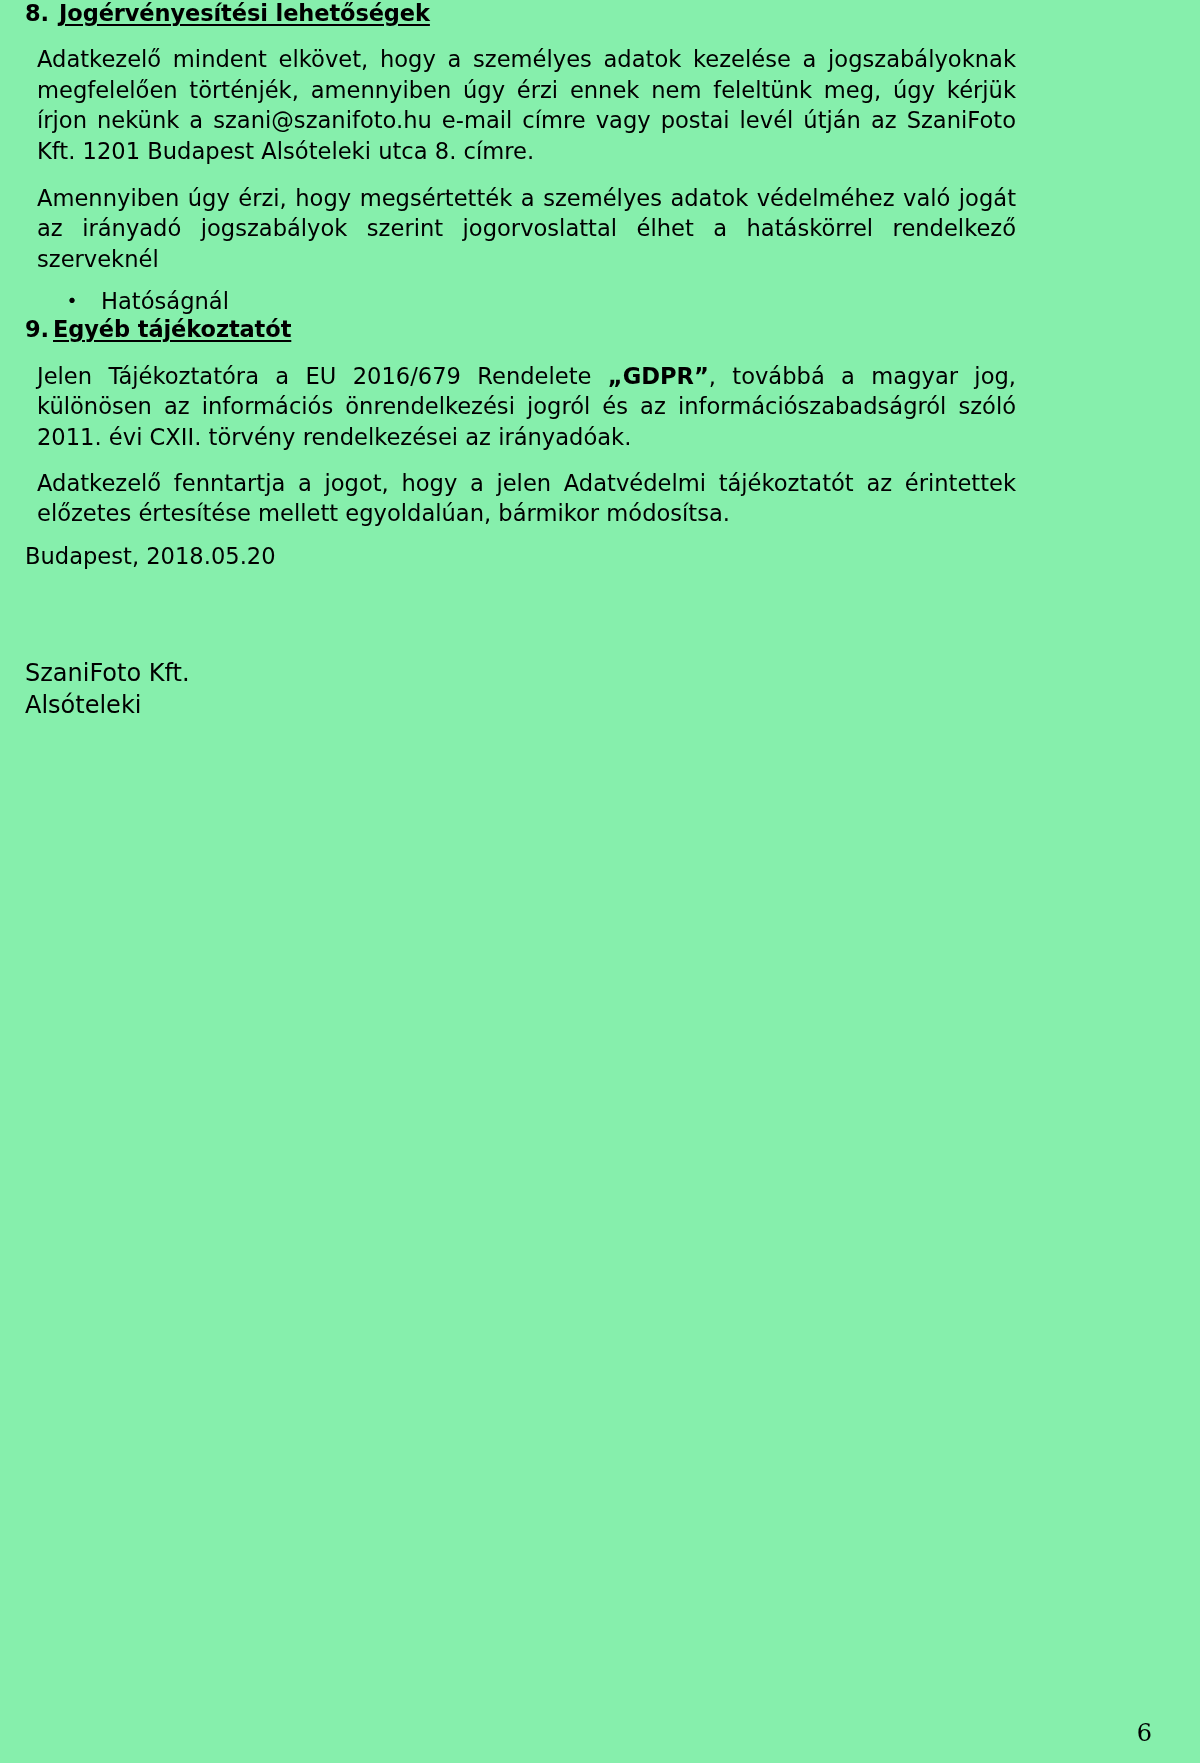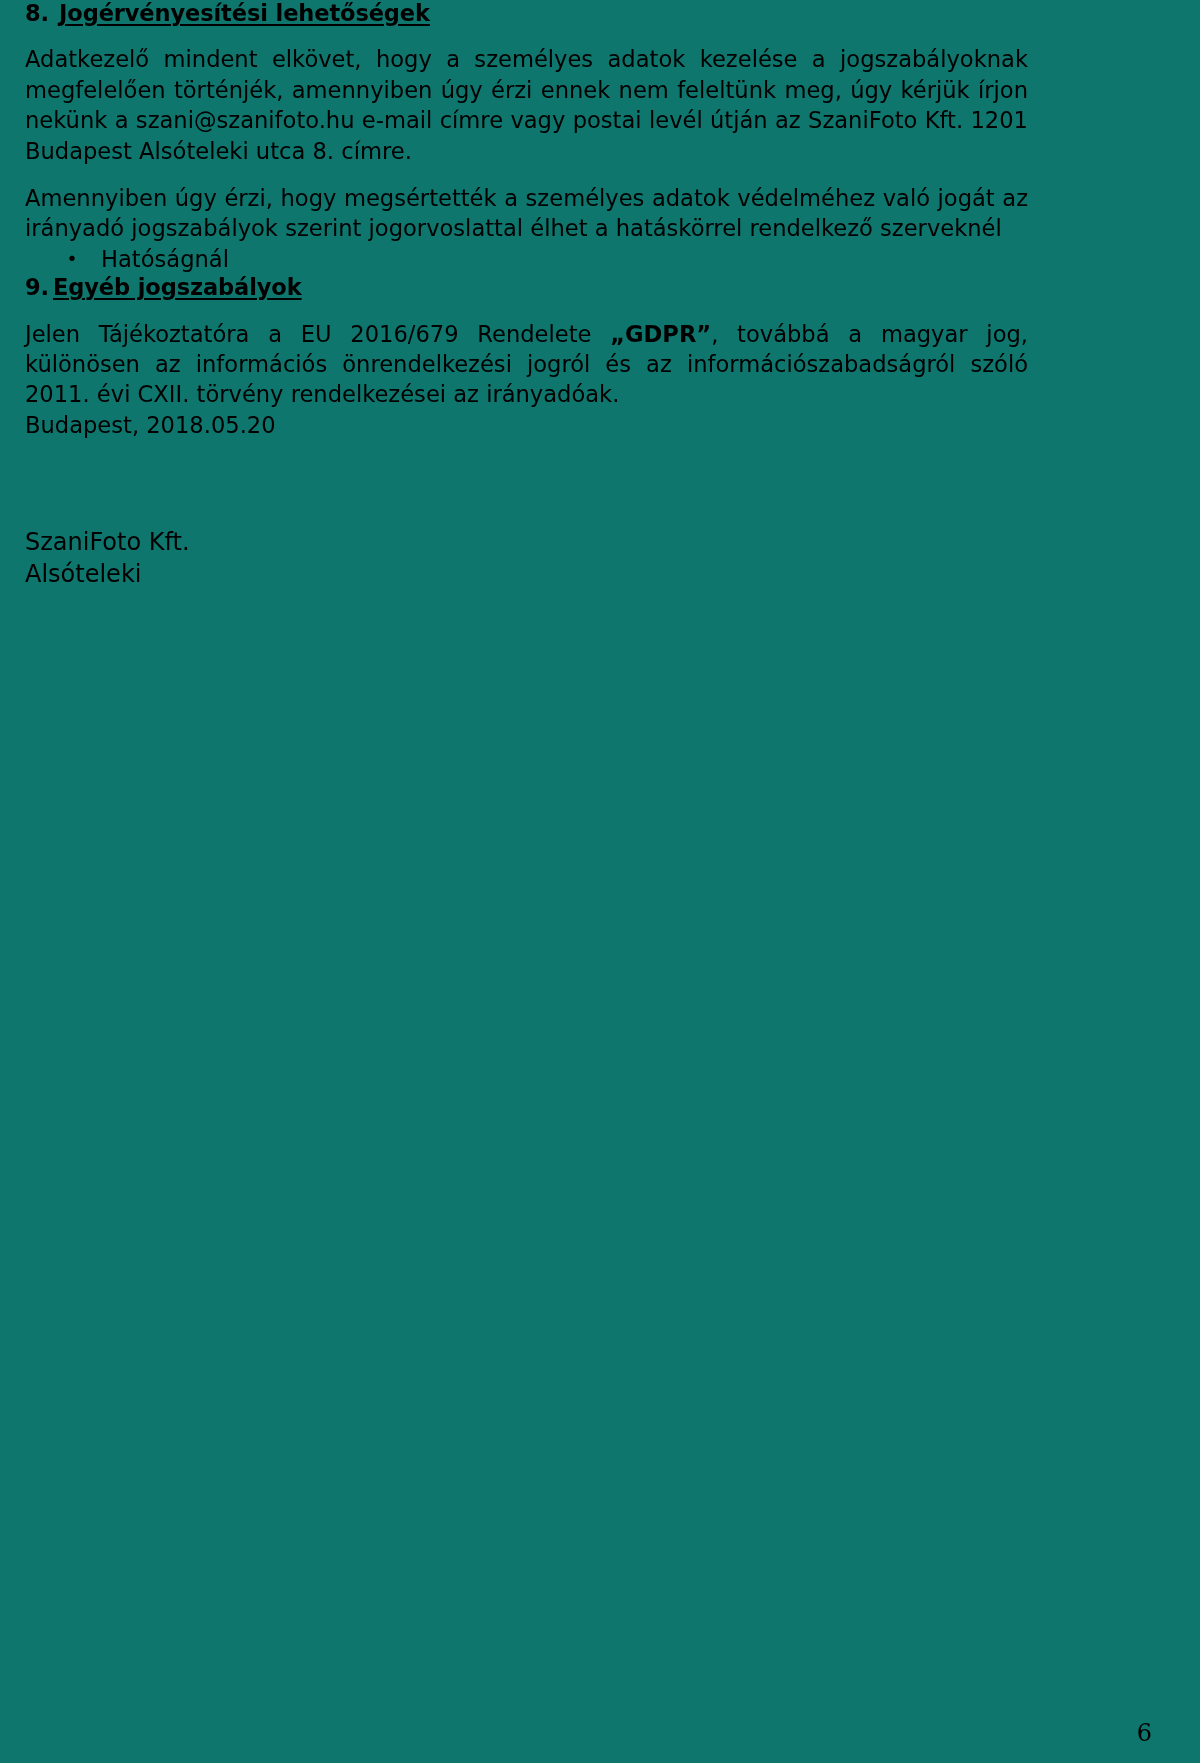--- a/index.html
+++ b/index.html
@@ -9,21 +9,21 @@
     background: #ffffff;
   }
   body {
     font-family: "DejaVu Sans", sans-serif;
     color: #000000;
   }
   .page {
     position: relative;
     width: 1200px;
     height: 1763px;
-    background: #0f766e;
+    background: #86efac;
     box-sizing: border-box;
     overflow: hidden;
   }
   .content {
     position: absolute;
     left: 25px;
     top: 0px;
     width: 1003px;
   }
   
@@ -45,21 +45,21 @@
   .sec9 .num { margin-right: 4px; }
   .section-heading .ttl {
     text-decoration: underline;
     text-underline-offset: 3px;
     text-decoration-thickness: 2px;
   }
   
   p.body-par {
     font-size: 22.6px;
     line-height: 1.345;
-    margin: 0;
+    margin: 12px;
     padding: 0;
     text-align: justify;
     text-justify: inter-word;
     word-spacing: 0px;
   }
   p.body-par.gap   { margin-top: 17px; }
   p.body-par.gap-s { margin-top: 16px; }
   .bold { font-weight: bold; }
   
   ul.bullets {
@@ -125,25 +125,26 @@
       <li>
         <span class="dot">•</span>
       </li>
       <li class="last">
         <span class="dot">•</span>
         <span>Hatóságnál</span>
       </li>
     </ul>
 
     <h2 class="section-heading sec9">
-      <span class="num">9.</span><span class="ttl">Egyéb jogszabályok</span>
+      <span class="num">9.</span><span class="ttl">Egyéb tájékoztatót</span>
     </h2>
 
     <p class="body-par gap"><span>Jelen Tájékoztatóra a EU 2016/679 Rendelete </span><span class="bold">„GDPR”</span><span>, továbbá a magyar jog, különösen az információs önrendelkezési jogról és az információszabadságról szóló 2011. évi CXII. törvény rendelkezései az irányadóak.</span></p>
 
+    <p class="body-par gap-s">Adatkezelő fenntartja a jogot, hogy a jelen Adatvédelmi tájékoztatót az érintettek előzetes értesítése mellett egyoldalúan, bármikor módosítsa.</p>
 
     <div class="date-block">
       <div>Budapest, 2018.05.20</div>
     </div>
 
     <div class="signature-block">
       <div>SzaniFoto Kft.</div>
       <div>Alsóteleki</div>
     </div>
 

